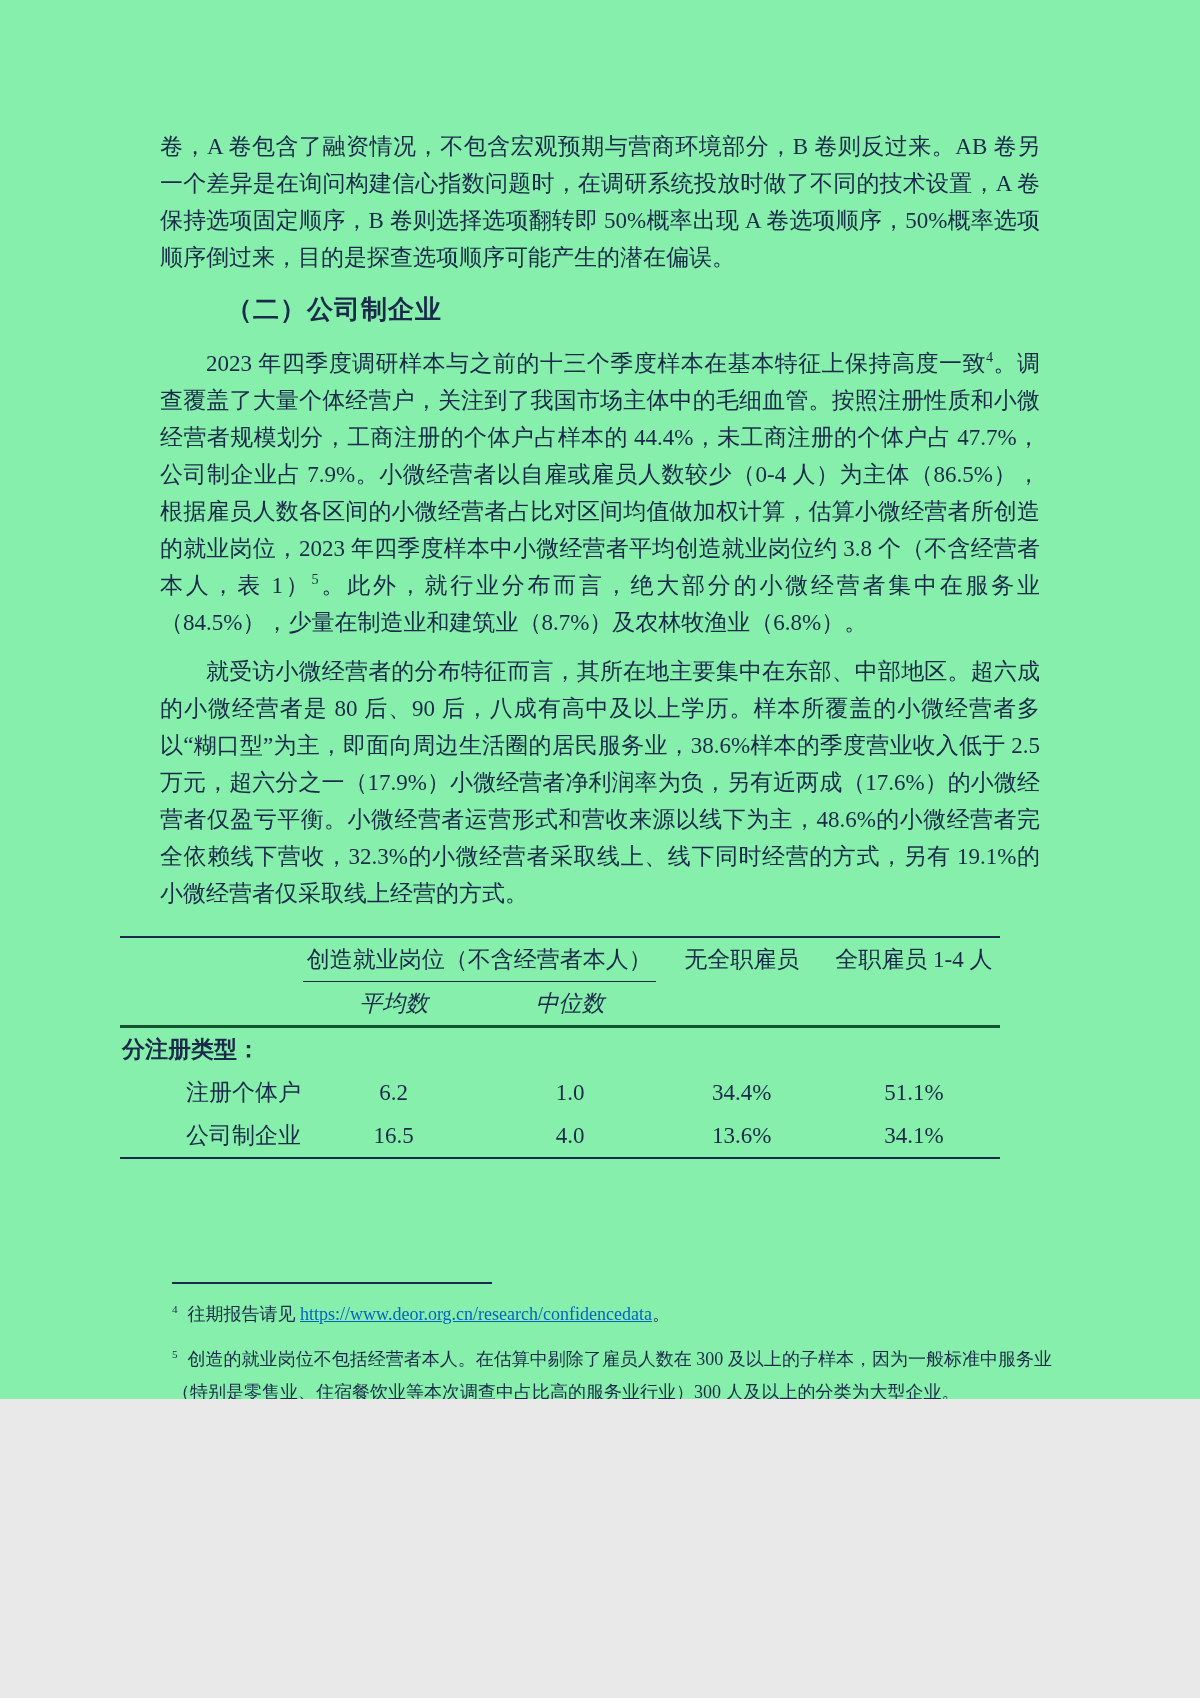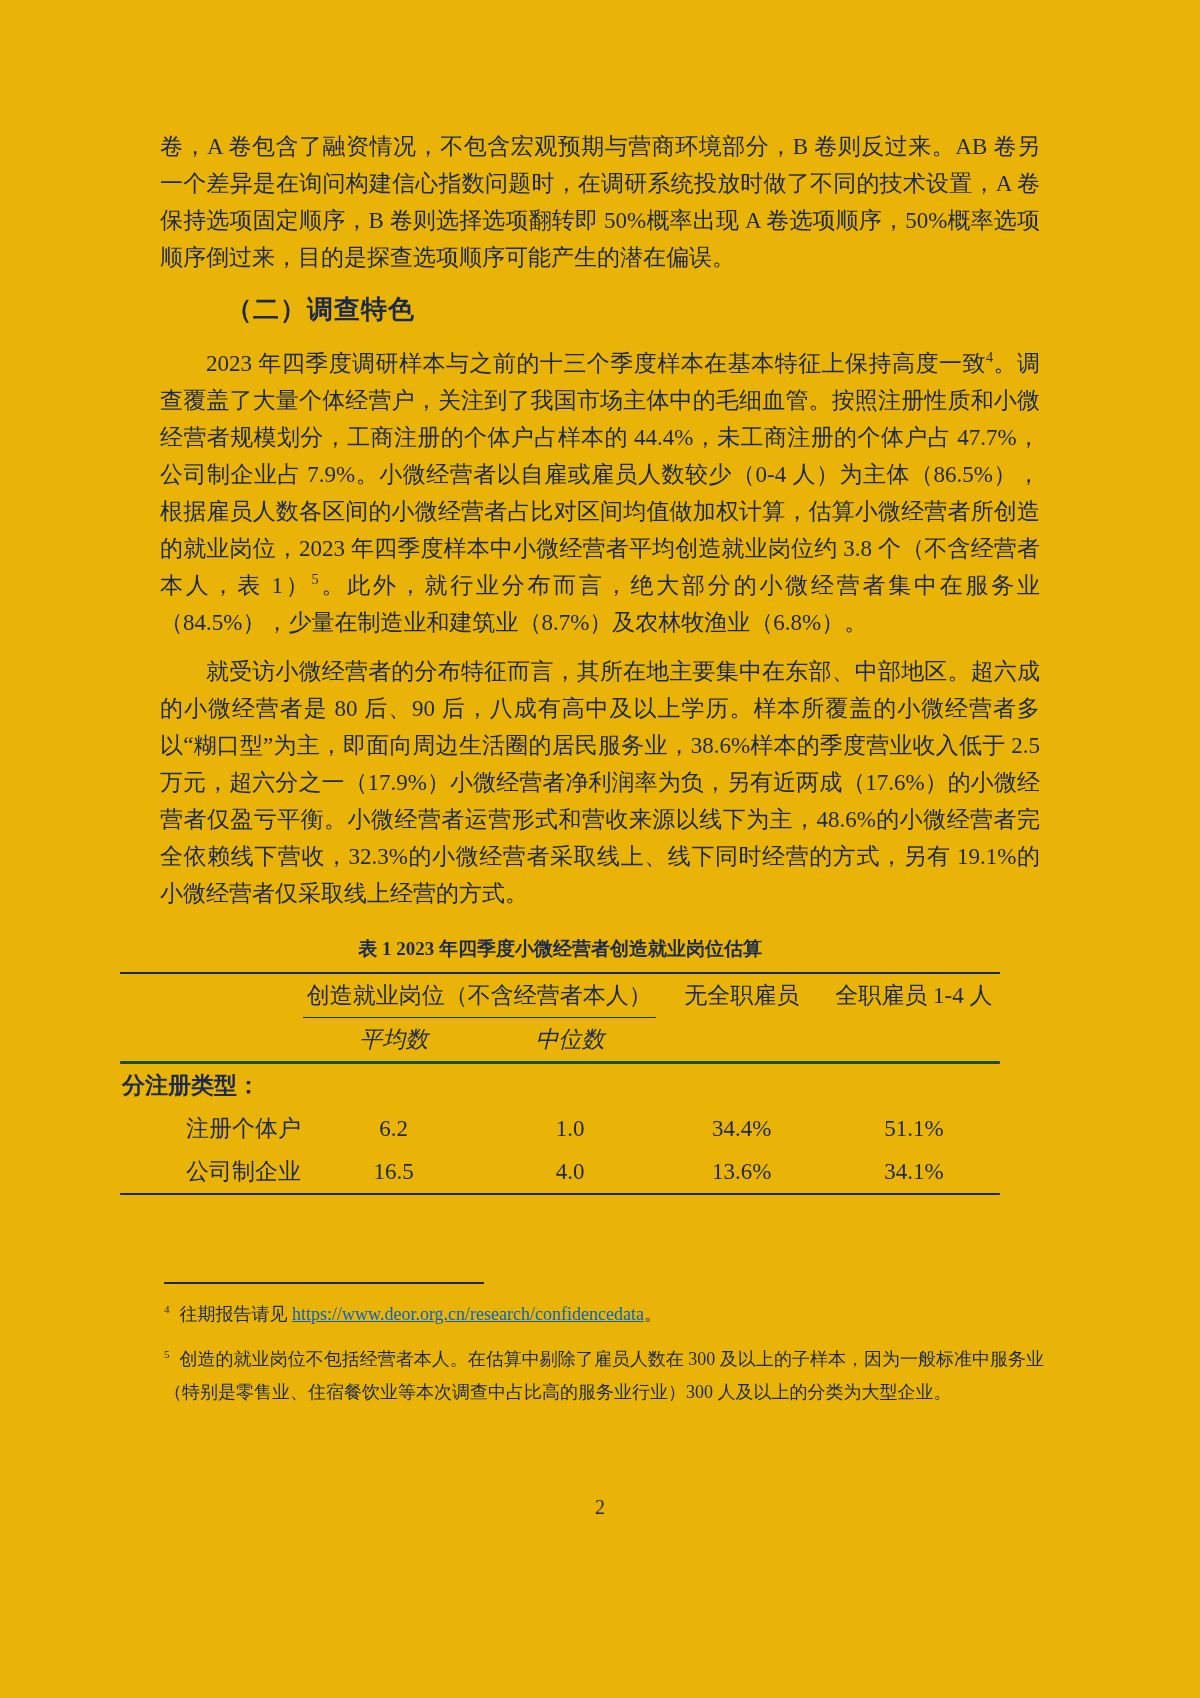--- a/index.html
+++ b/index.html
@@ -1,21 +1,21 @@
 <!DOCTYPE html>
 <html><head>
 <meta charset="utf-8">
 <style>
   * { margin: 0; padding: 0; box-sizing: border-box; }
   html, body { background: #e9e9e9; }
   .page {
     width: 1200px;
-    height: 1698px;
+    height: 1399px;
     margin: 0 auto;
-    background: #eab308;
+    background: #86efac;
     position: relative;
     overflow: hidden;
     font-family: "Liberation Serif", "DejaVu Serif", serif;
     color: #1b2a4a;
   }
   .content {
     position: absolute;
     top: 128px;
     left: 160px;
     width: 880px;
@@ -71,21 +71,21 @@
   th.head.sub { text-align: center; }
   th.head { text-align: center; }
   td.col-label { text-align: left; padding-left: 44px; white-space: nowrap; }
   td.col-label.indent2 { padding-left: 66px; }
   td.col-label.bold { font-weight: bold; }
   td.val { text-align: center; }
   
   .footnotes {
     position: absolute;
     top: 1282px;
-    left: 164px;
+    left: 172px;
     width: 880px;
   }
   .fn-rule {
     width: 320px;
     border-top: 2px solid #1b2a4a;
     margin-bottom: 14px;
   }
   .footnote {
     font-size: 18px;
     line-height: 33px;
@@ -109,28 +109,27 @@
 </style>
 </head>
 <body>
 
 <div class="page">
 
   <main class="content">
 
     <p class="para">卷，A 卷包含了融资情况，不包含宏观预期与营商环境部分，B 卷则反过来。AB 卷另一个差异是在询问构建信心指数问题时，在调研系统投放时做了不同的技术设置，A 卷保持选项固定顺序，B 卷则选择选项翻转即 50%概率出现 A 卷选项顺序，50%概率选项顺序倒过来，目的是探查选项顺序可能产生的潜在偏误。</p>
 
-    <h2 class="section-heading">（二）调查特色</h2>
+    <h2 class="section-heading">（二）公司制企业</h2>
 
     <p class="para indent"><span>2023 年四季度调研样本与之前的十三个季度样本在基本特征上保持高度一致</span><sup class="fn-ref">4</sup><span>。调查覆盖了大量个体经营户，关注到了我国市场主体中的毛细血管。按照注册性质和小微经营者规模划分，工商注册的个体户占样本的 44.4%，未工商注册的个体户占 47.7%，公司制企业占 7.9%。小微经营者以自雇或雇员人数较少（0-4 人）为主体（86.5%），根据雇员人数各区间的小微经营者占比对区间均值做加权计算，估算小微经营者所创造的就业岗位，2023 年四季度样本中小微经营者平均创造就业岗位约 3.8 个（不含经营者本人，表 1）</span><sup class="fn-ref">5</sup><span>。此外，就行业分布而言，绝大部分的小微经营者集中在服务业（84.5%），少量在制造业和建筑业（8.7%）及农林牧渔业（6.8%）。</span></p>
 
     <p class="para indent">就受访小微经营者的分布特征而言，其所在地主要集中在东部、中部地区。超六成的小微经营者是 80 后、90 后，八成有高中及以上学历。样本所覆盖的小微经营者多以“糊口型”为主，即面向周边生活圈的居民服务业，38.6%样本的季度营业收入低于 2.5 万元，超六分之一（17.9%）小微经营者净利润率为负，另有近两成（17.6%）的小微经营者仅盈亏平衡。小微经营者运营形式和营收来源以线下为主，48.6%的小微经营者完全依赖线下营收，32.3%的小微经营者采取线上、线下同时经营的方式，另有 19.1%的小微经营者仅采取线上经营的方式。</p>
 
     <section class="table-block">
-      <div class="table-title">表 1 2023 年四季度小微经营者创造就业岗位估算</div>
       <table class="data-table">
         <colgroup>
           <col style="width:170px">
           <col style="width:185px">
           <col style="width:175px">
           <col style="width:175px">
           <col style="width:175px">
         </colgroup>
         <thead>
           <tr>

